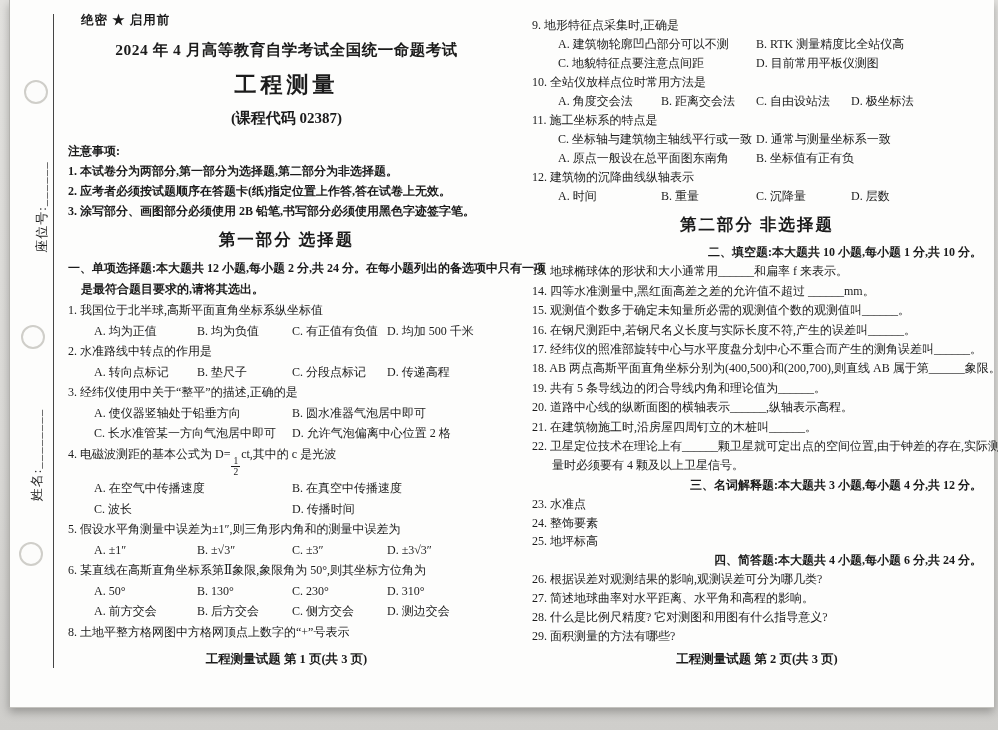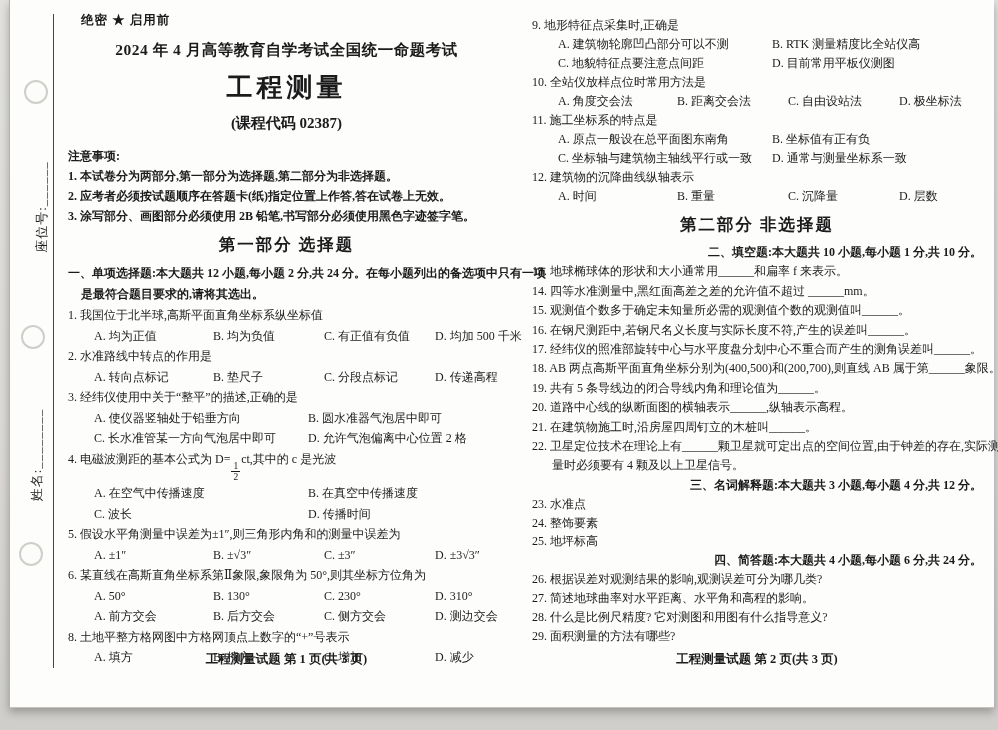--- a/index.html
+++ b/index.html
@@ -25,31 +25,31 @@
   .v-seat{left:-53px;top:198px;width:170px;text-align:center;}
   .v-name{left:-68px;top:446px;width:190px;text-align:center;}
 
   .col{position:absolute;}
   .col *{white-space:nowrap;}
   .col-left{left:58px;top:12px;width:437px;}
   .col-right{left:522px;top:16px;width:450px;}
 
   .classification{font-weight:bold;font-size:12.5px;padding-left:13px;letter-spacing:1px;}
   .exam-title{text-align:center;font-size:15.5px;font-weight:bold;margin-top:11px;letter-spacing:.5px;}
-  .subject{text-align:center;font-size:26px;font-weight:bold;letter-spacing:4px;margin-top:9px;}
+  .subject{text-align:center;font-size:22px;font-weight:bold;letter-spacing:4px;margin-top:9px;}
   .course-code{text-align:center;font-size:15px;font-weight:bold;margin-top:9px;}
   .notes-title{font-weight:bold;margin-top:13px;line-height:20px;}
   .note{font-weight:bold;line-height:20px;}
   .part-heading{text-align:center;font-size:16.5px;font-weight:bold;letter-spacing:2px;
                 margin-top:8px;margin-bottom:7px;}
   .intro{font-weight:bold;line-height:21px;}
   .intro-cont{padding-left:13px;}
   .stem{line-height:20.5px;}
   .col-right .stem{line-height:19px;}
-  .orow{display:flex;padding-left:26px;line-height:20.5px;gap:16px;}
+  .orow{display:flex;padding-left:26px;line-height:20.5px;}
   .col-right .orow{line-height:19px;}
   .o{display:inline-block;}
   .c1{min-width:103px;} .c2{min-width:95px;} .c3{min-width:95px;}
   .w2{min-width:198px;}
   .frac{display:inline-flex;flex-direction:column;vertical-align:-6px;text-align:center;
         font-size:9.5px;line-height:1.15;margin:0 1px;}
   .fnum{border-bottom:1px solid #1b1b1b;padding:0 2px;}
   .fill{line-height:19.4px;}
   .indent{padding-left:20px;}
   .term{line-height:18.6px;}
@@ -159,26 +159,20 @@
       <div class="orow">
         <span class="o c1">A. 前方交会</span>
         <span class="o c2">B. 后方交会</span>
         <span class="o c3">C. 侧方交会</span>
         <span class="o">D. 测边交会</span>
       </div>
     </div>
 
     <div class="q">
       <div class="stem">8. 土地平整方格网图中方格网顶点上数字的“+”号表示</div>
-      <div class="orow">
-        <span class="o c1">A. 填方</span>
-        <span class="o c2">B. 挖方</span>
-        <span class="o c3">C. 增加</span>
-        <span class="o">D. 减少</span>
-      </div>
     </div>
   </div>
 
   <div class="col col-right">
 
     <div class="q">
       <div class="stem">9. 地形特征点采集时,正确是</div>
       <div class="orow">
         <span class="o w2">A. 建筑物轮廓凹凸部分可以不测</span>
         <span class="o">B. RTK 测量精度比全站仪高</span>
@@ -195,26 +189,26 @@
         <span class="o c1">A. 角度交会法</span>
         <span class="o c2">B. 距离交会法</span>
         <span class="o c3">C. 自由设站法</span>
         <span class="o">D. 极坐标法</span>
       </div>
     </div>
 
     <div class="q">
       <div class="stem">11. 施工坐标系的特点是</div>
       <div class="orow">
+        <span class="o w2">C. 坐标轴与建筑物主轴线平行或一致</span>
+        <span class="o">D. 通常与测量坐标系一致</span>
+      </div>
+      <div class="orow">
         <span class="o w2">A. 原点一般设在总平面图东南角</span>
         <span class="o">B. 坐标值有正有负</span>
-      </div>
-      <div class="orow">
-        <span class="o w2">C. 坐标轴与建筑物主轴线平行或一致</span>
-        <span class="o">D. 通常与测量坐标系一致</span>
       </div>
     </div>
 
     <div class="q">
       <div class="stem">12. 建筑物的沉降曲线纵轴表示</div>
       <div class="orow">
         <span class="o c1">A. 时间</span>
         <span class="o c2">B. 重量</span>
         <span class="o c3">C. 沉降量</span>
         <span class="o">D. 层数</span>

